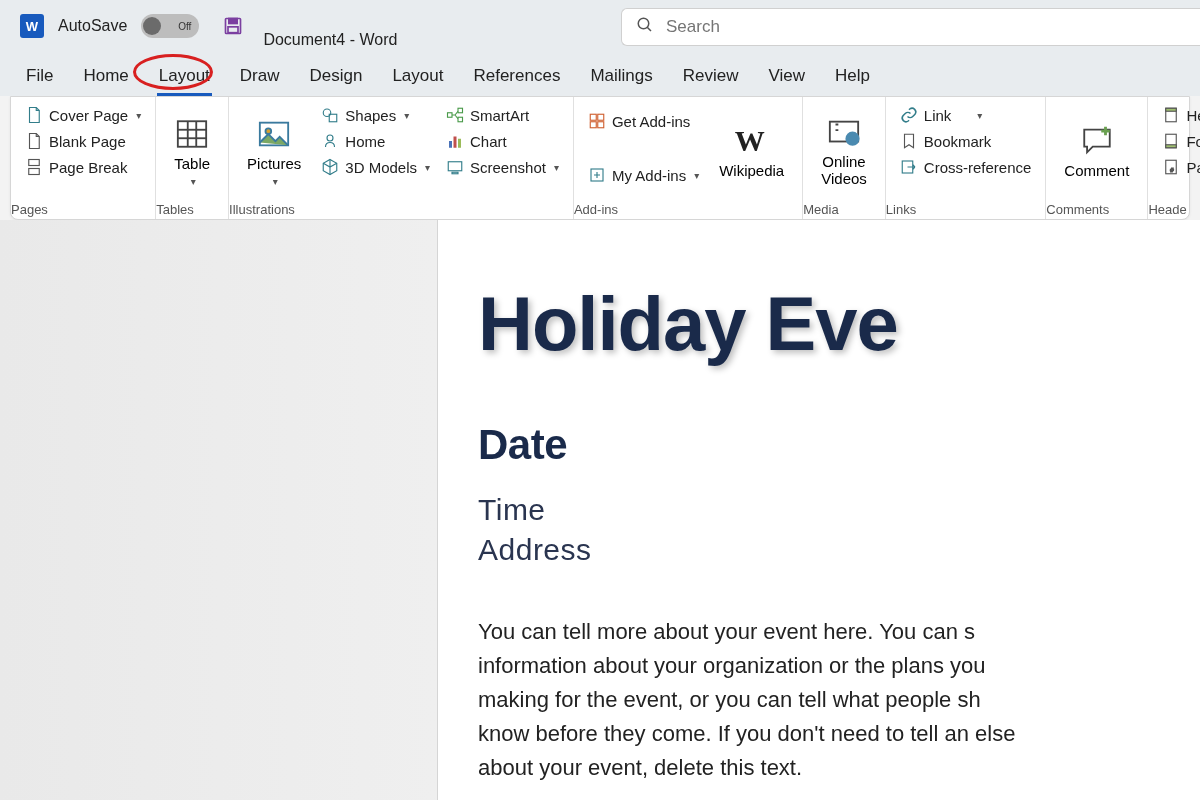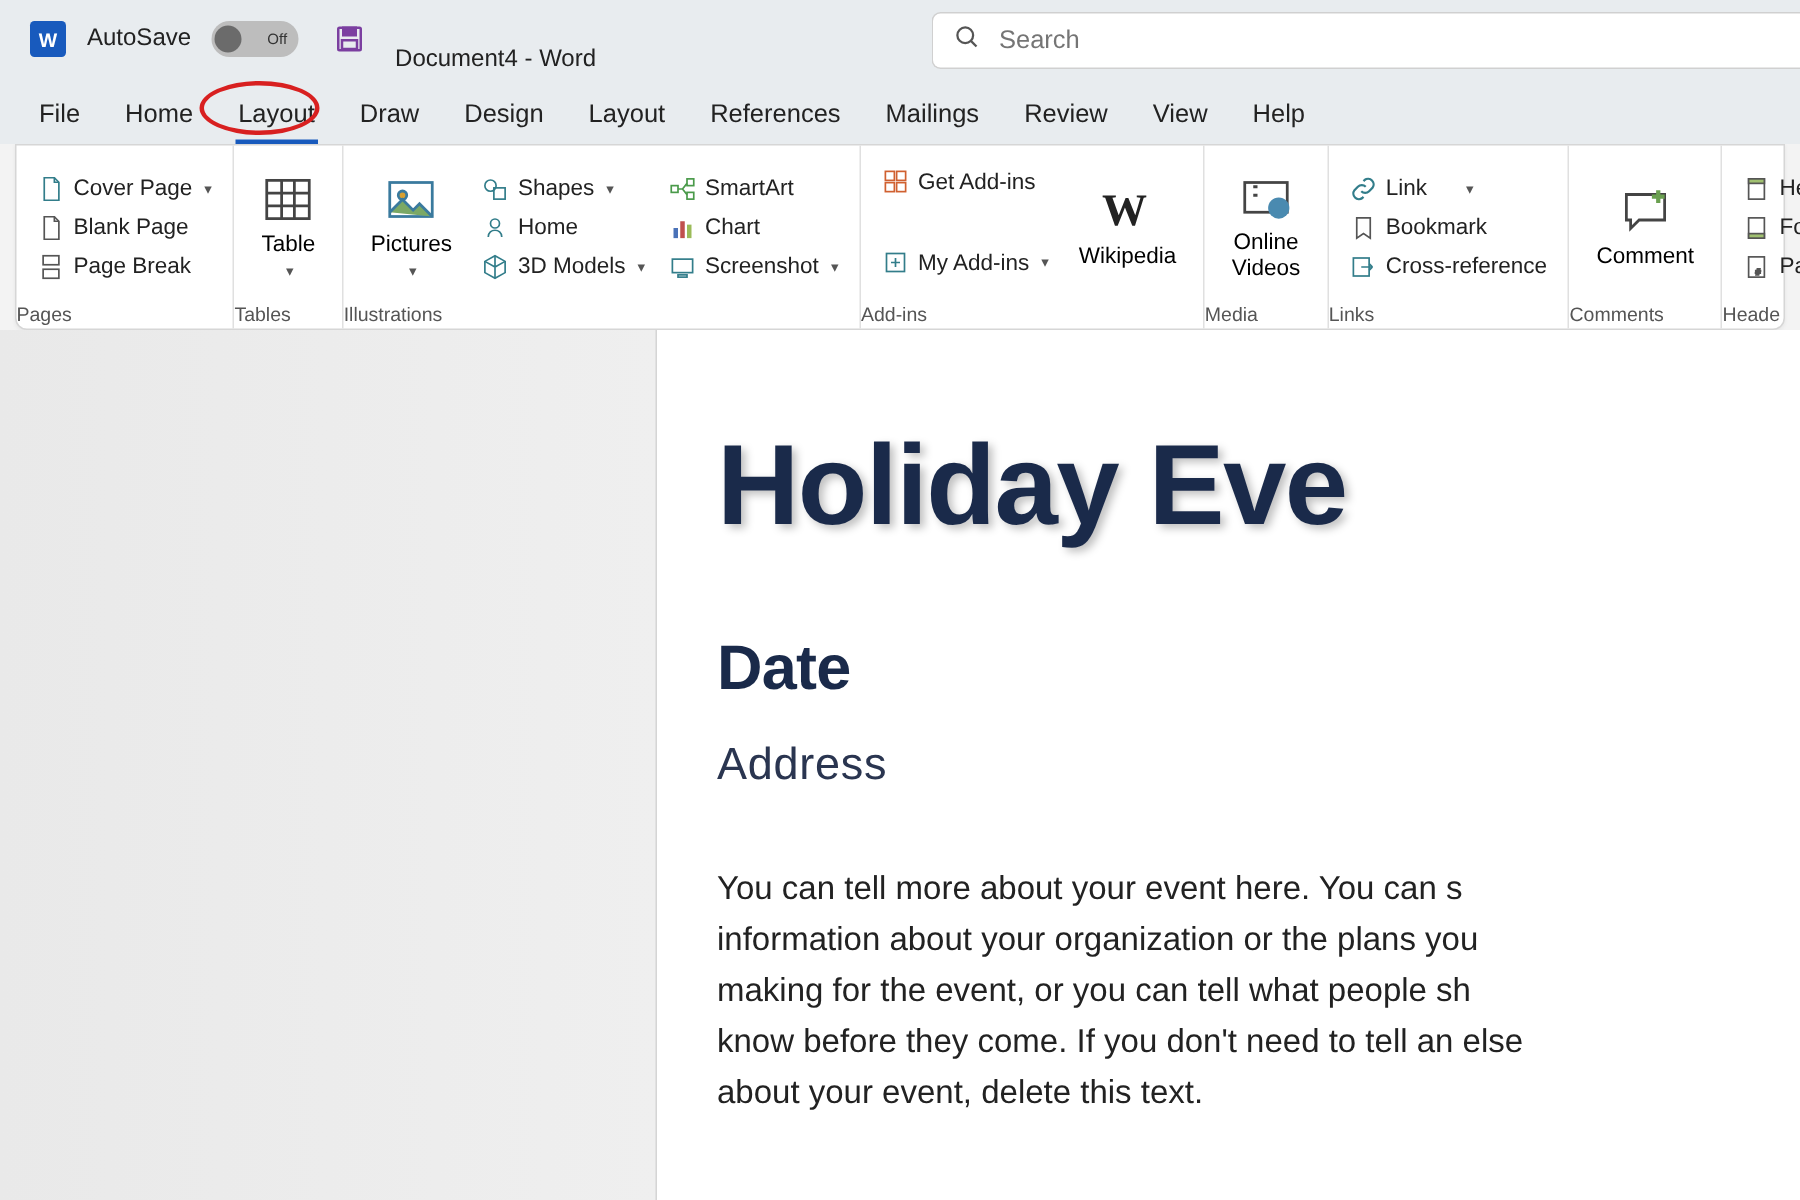--- a/index.html
+++ b/index.html
@@ -19,21 +19,21 @@
 
 .tabs { height: 44px; background: #e8ecef; display: flex; align-items: flex-end; padding-left: 26px; gap: 30px; position: relative; }
 .tab { font-size: 17px; color: #222; padding-bottom: 10px; cursor: pointer; position: relative; }
 .tab.active::after { content: ""; position: absolute; bottom: 0; left: -2px; right: -2px; height: 3px; background: #185abd; }
 .highlight-circle { position: absolute; border: 3px solid #d82020; border-radius: 50%; width: 80px; height: 36px; left: 133px; top: 2px; pointer-events: none; }
 
 .ribbon { background: #fff; border: 1px solid #d6d6d6; border-radius: 0 0 8px 8px; margin: 0 10px 0 10px; height: 124px; display: flex; box-shadow: 0 1px 3px rgba(0,0,0,0.06); }
 .group { border-right: 1px solid #e0e0e0; display: flex; flex-direction: column; }
 .group-body { flex: 1; display: flex; padding: 6px 8px 2px 8px; gap: 4px; }
 .group-label { text-align: left; font-size: 13px; color: #555; padding-bottom: 2px; }
-.stack { display: flex; flex-direction: column; gap: 2px; justify-content: center; }
+.stack { display: flex; flex-direction: column; gap: 2px; }
 .btn { display: flex; align-items: center; gap: 6px; padding: 3px 6px; font-size: 15px; color: #222; cursor: pointer; border-radius: 3px; white-space: nowrap; }
 .big-btn { display: flex; flex-direction: column; align-items: center; justify-content: center; gap: 4px; padding: 4px 10px; cursor: pointer; font-size: 15px; border-radius: 3px; }
 .chev { font-size: 10px; color: #555; margin-left: 2px; }
 .ico { width: 18px; height: 18px; display: inline-flex; align-items: center; justify-content: center; }
 .ico svg { width: 18px; height: 18px; }
 .big-ico { width: 34px; height: 34px; }
 .big-ico svg { width: 34px; height: 34px; }
 
 .doc-area { position: absolute; top: 220px; left: 0; right: 0; bottom: 0; background: #e9e9e9; display: flex; }
 .gutter { width: 438px; background: linear-gradient(to right, #e9e9e9 0%, #efefef 100%); border-right: 1px solid #d5d5d5; }
@@ -350,16 +350,17 @@
     </div>
     <div class="group-label">Heade</div>
   </div>
 </div>
 
 <div class="doc-area">
   <div class="gutter"></div>
   <div class="page">
     <div class="doc-h1">Holiday Eve</div>
     <div class="doc-h2">Date</div>
+    <div class="doc-sub">Time</div>
     <div class="doc-sub">Address</div>
     <div class="doc-body">You can tell more about your event here. You can s information about your organization or the plans you making for the event, or you can tell what people sh know before they come. If you don't need to tell an else about your event, delete this text.</div>
   </div>
 </div>
 
 </body></html>

